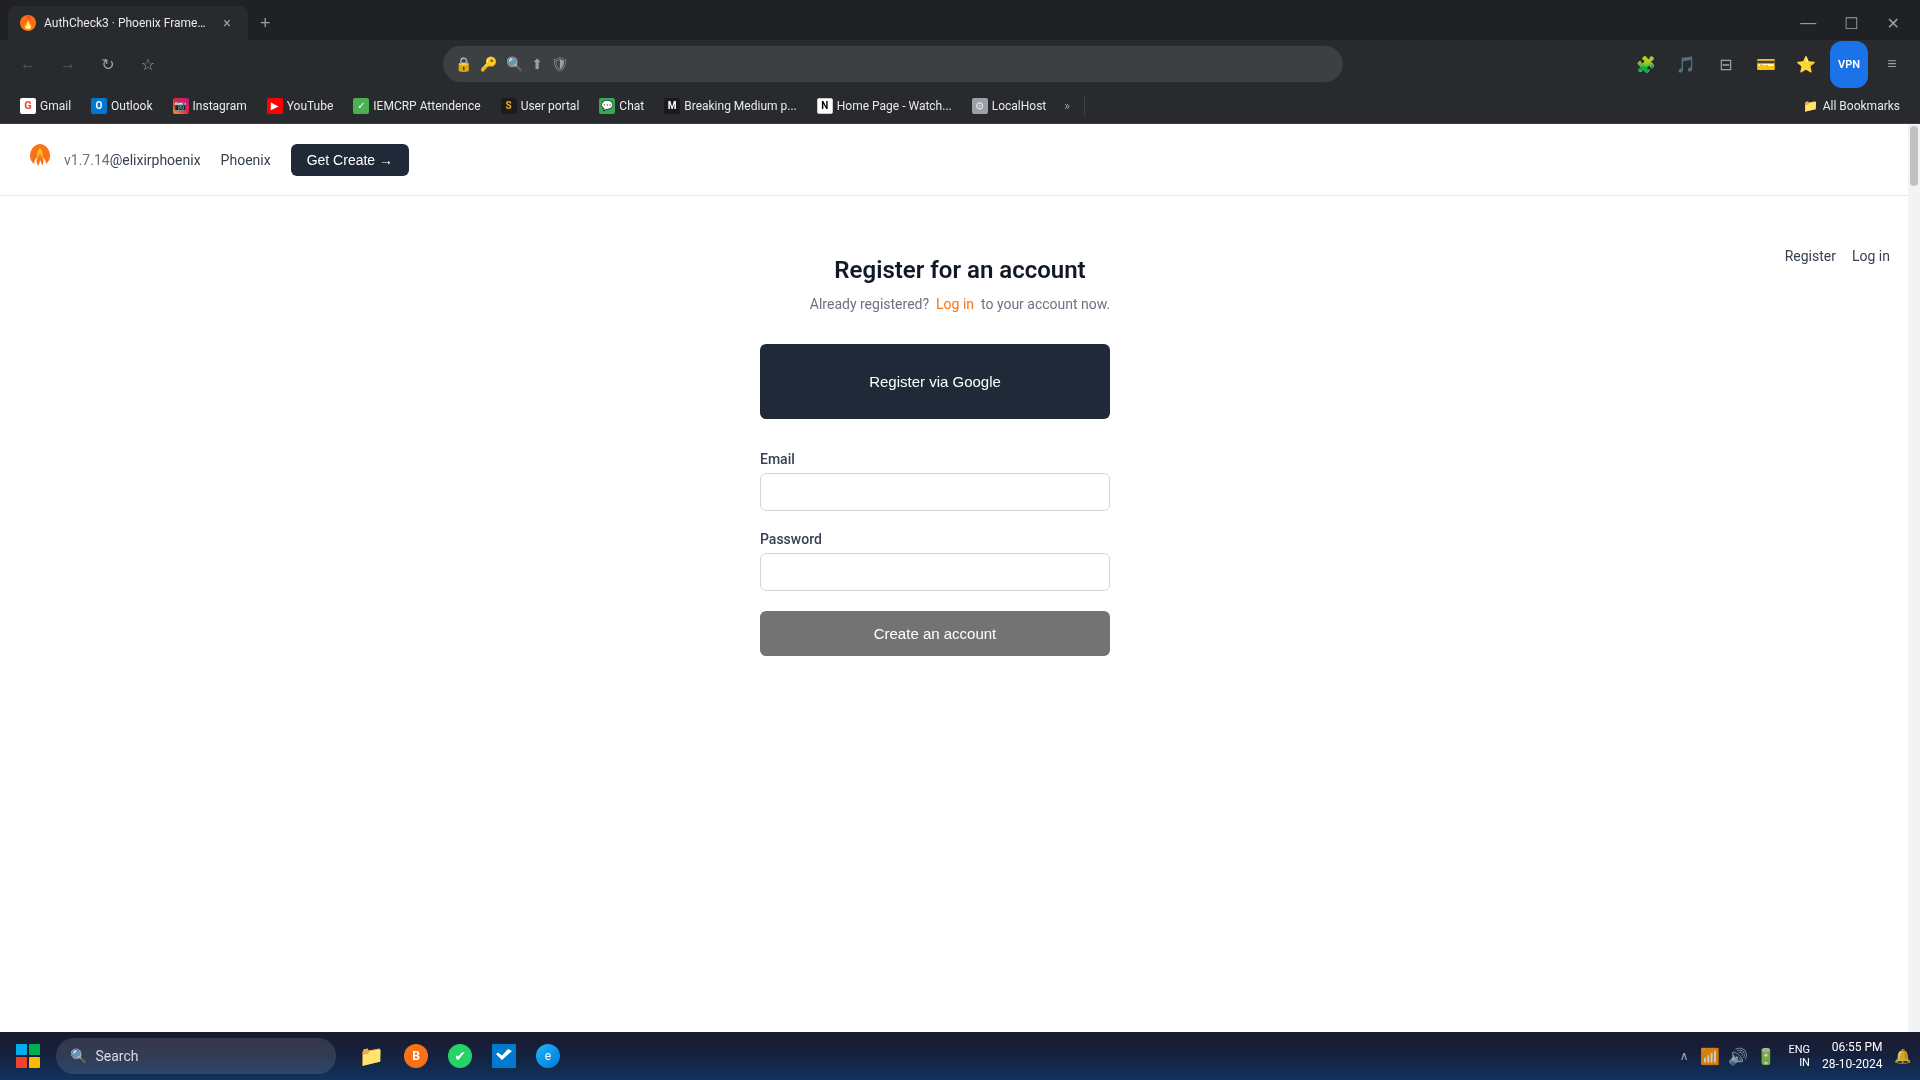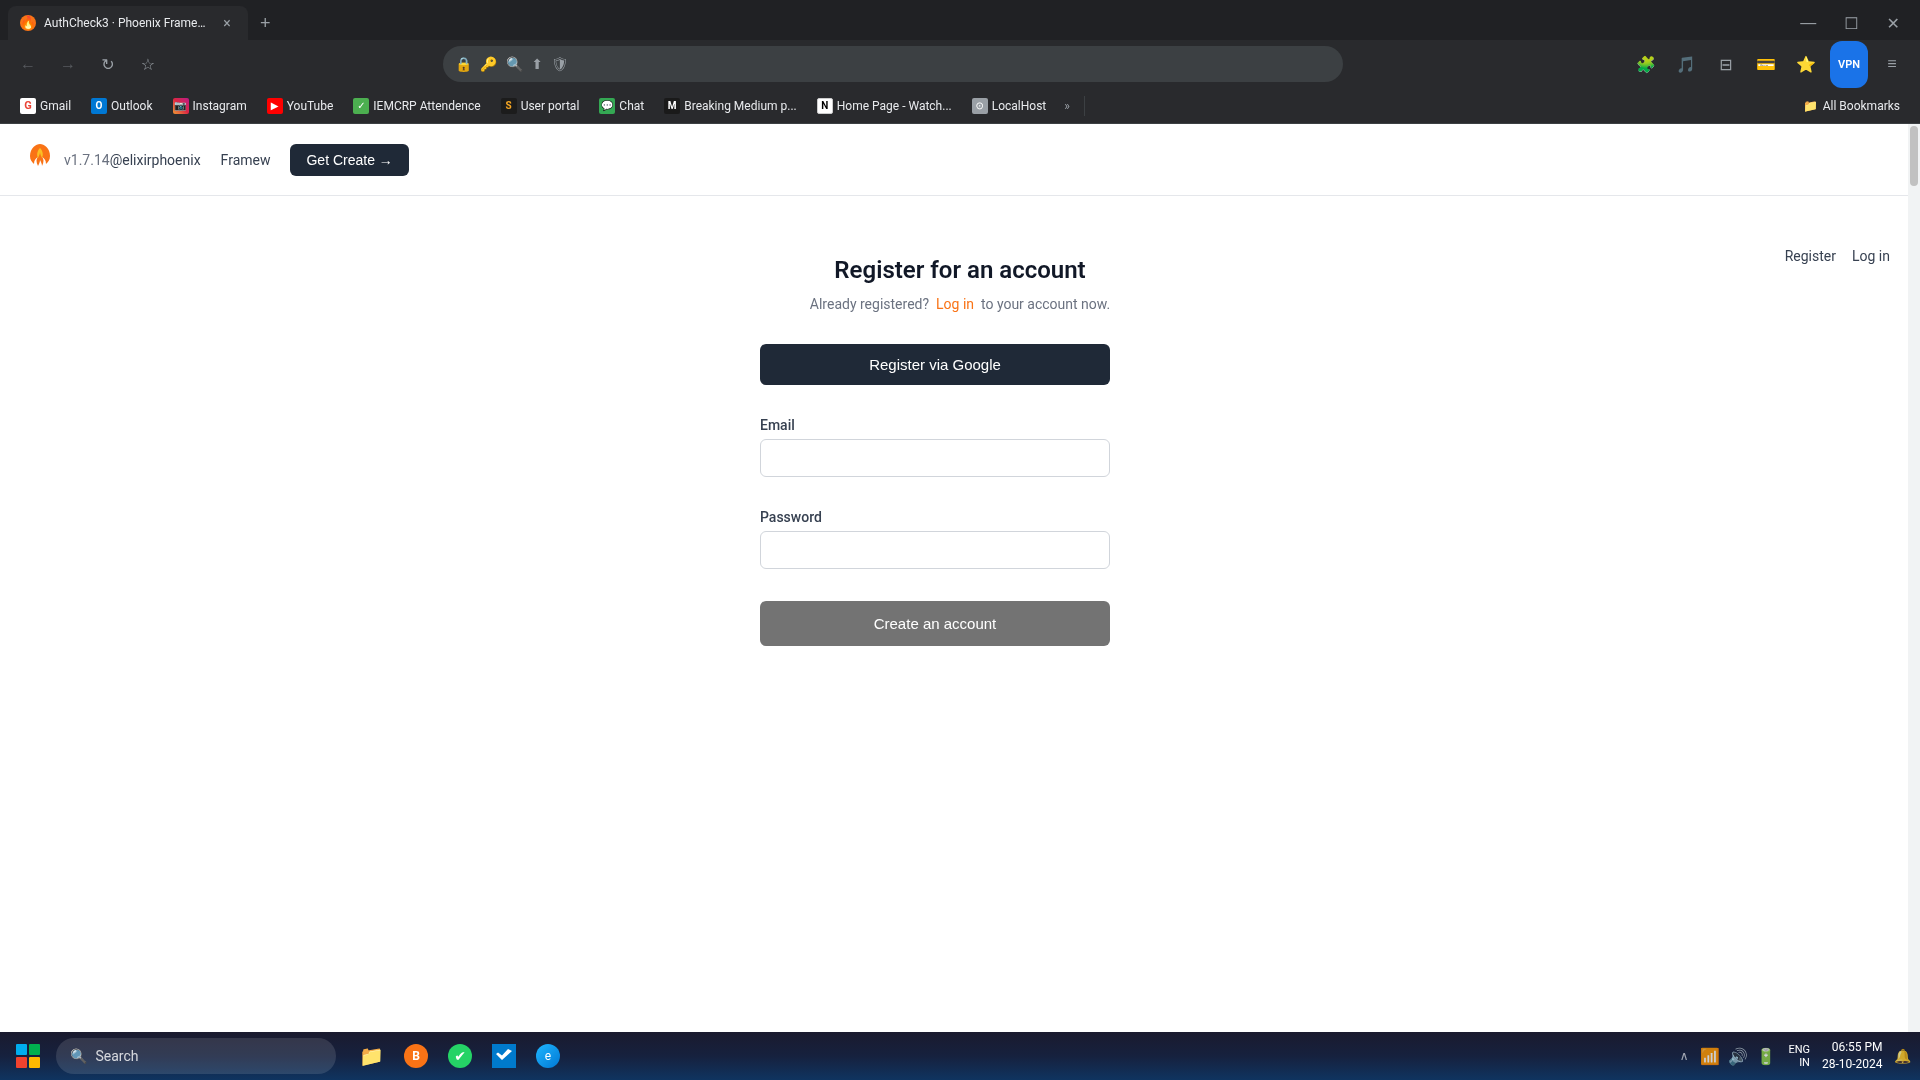--- a/index.html
+++ b/index.html
@@ -68,22 +68,22 @@
     
     .top-right-nav { position: absolute; top: 124px; right: 30px; display: flex; gap: 16px; }
     .top-nav-link { color: #374151; font-size: 14px; cursor: pointer; }
 
     
     .main-content { display: flex; flex-direction: column; align-items: center; padding: 60px 20px; }
     .page-title { font-size: 24px; font-weight: 600; color: #111827; margin-bottom: 12px; }
     .subtitle { font-size: 14px; color: #6b7280; margin-bottom: 32px; }
     .login-link { color: #f97316; text-decoration: none; cursor: pointer; }
     .form-container { width: 400px; display: flex; flex-direction: column; gap: 0; }
-    .google-btn { background: #1f2937; color: white; padding: 12px 24px; border-radius: 6px; font-size: 15px; font-weight: 500; cursor: pointer; border: none; margin-bottom: 32px; width: 350px; }
-    .form-group { display: flex; flex-direction: column; gap: 6px; margin-bottom: 32px; width: 350px; }
+    .google-btn { background: #1f2937; color: white; padding: 29px 24px; border-radius: 6px; font-size: 15px; font-weight: 500; cursor: pointer; border: none; margin-bottom: 32px; width: 350px; }
+    .form-group { display: flex; flex-direction: column; gap: 6px; margin-bottom: 20px; width: 350px; }
     .form-label { font-size: 14px; color: #374151; font-weight: 500; }
     .form-input { width: 100%; padding: 10px 12px; border: 1px solid #d1d5db; border-radius: 6px; font-size: 14px; outline: none; color: #111827; background: #fff; }
     .submit-btn { background: #737373; color: white; padding: 14px; border-radius: 6px; font-size: 15px; font-weight: 500; cursor: pointer; border: none; width: 350px; }
 
     
     .taskbar { position: fixed; bottom: 0; left: 0; width: 1920px; height: 48px; background: linear-gradient(180deg, #1a1a2e 0%, #16213e 50%, #0f3460 100%); display: flex; align-items: center; padding: 0 8px; gap: 8px; z-index: 1000; }
     .windows-btn { width: 40px; height: 40px; display: flex; align-items: center; justify-content: center; cursor: pointer; }
     .windows-icon { width: 24px; height: 24px; display: grid; grid-template-columns: 1fr 1fr; gap: 2px; }
     .win-square { border-radius: 1px; }
     .win-square:nth-child(1) { background: #00adef; }
@@ -219,21 +219,21 @@
       <span class="phoenix-bird">
         <svg width="32" height="32" viewBox="0 0 32 32" fill="none" xmlns="http://www.w3.org/2000/svg">
           <path d="M16 4C12 4 6 8 6 16C6 20 8 22 10 24C10 20 12 18 14 17C12 19 12 22 14 26C15 24 16 22 16 20C17 22 18 24 18 26C20 22 20 19 18 17C20 18 22 20 22 24C24 22 26 20 26 16C26 8 20 4 16 4Z" fill="#f97316"></path>
           <path d="M16 8C14 10 12 14 14 18C15 16 16 14 16 12C16 14 17 16 18 18C20 14 18 10 16 8Z" fill="#fbbf24"></path>
         </svg>
       </span>
       <span class="phoenix-version">v1.7.14</span>
     </div>
     <div class="phoenix-nav">
       <a class="phoenix-nav-link">@elixirphoenix</a>
-      <a class="phoenix-nav-link">Framew</a>
+      <a class="phoenix-nav-link">Phoenix</a>
       <button class="phoenix-get-started">Get Create →</button>
     </div>
   </div>
 
   <div class="main-content">
     <h1 class="page-title">Register for an account</h1>
     <p class="subtitle">
       <span>Already registered?</span>
       &nbsp;<a class="login-link">Log in</a>&nbsp;
       <span>to your account now.</span>

